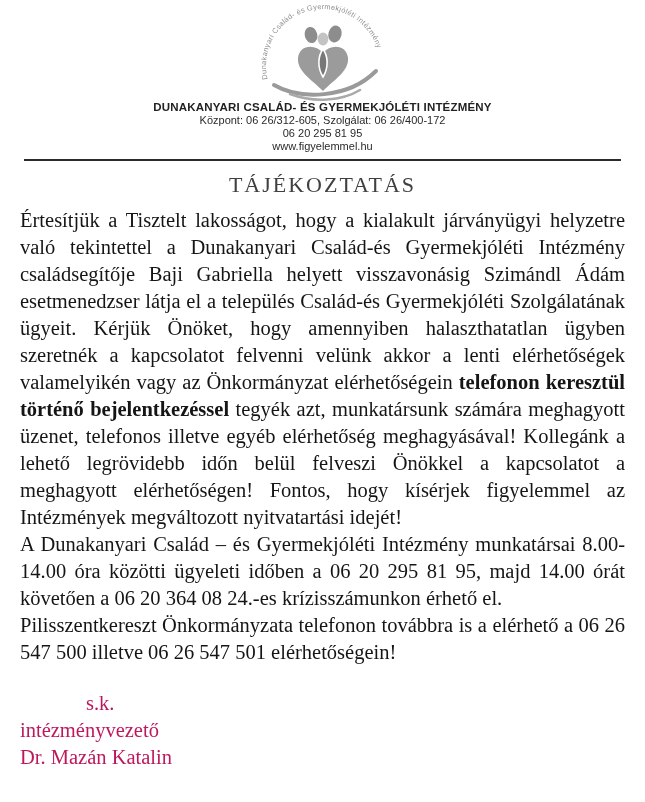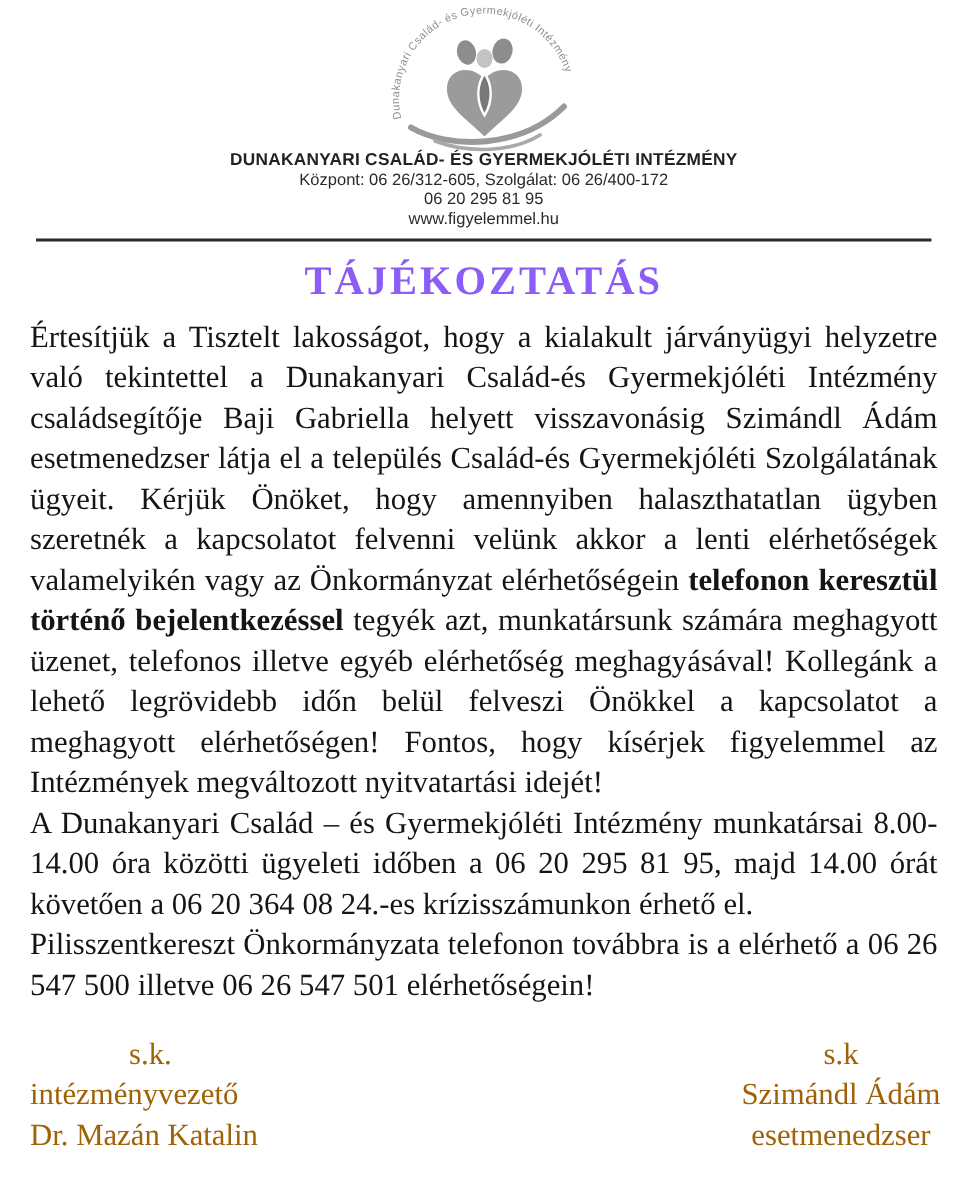--- a/index.html
+++ b/index.html
@@ -38,24 +38,24 @@
     border: none;
     border-top: 2px solid #2b2b2b;
     margin: 6px 24px 0 24px;
   }
 
   
   .doc-title {
     margin-top: 11px;
     text-align: center;
     font-family: "Liberation Serif", serif;
-    font-weight: bold;
-    font-size: 27px;
+    font-weight: normal;
+    font-size: 22px;
     letter-spacing: 2px;
-    color: #8b5cf6;
+    color: #404040;
   }
 
   
   .body-text {
     margin: 9px 20px 14px 20px;
     font-size: 20.5px;
     line-height: 27px;
     text-align: justify;
     color: #151515;
   }
@@ -65,21 +65,21 @@
   
   .signatures {
     position: absolute;
     left: 20px;
     right: 18px;
     top: 690px;
     display: flex;
     justify-content: space-between;
     font-size: 20.5px;
     line-height: 27px;
-    color: #a16207;
+    color: #be185d;
   }
   .sig-left { text-align: left; }
   .sig-left .sk { padding-left: 66px; }
   .sig-right { text-align: center; }
 </style>
 </head>
 <body>
 
 <div class="page">
 
@@ -122,20 +122,15 @@
     <p>A Dunakanyari Család – és Gyermekjóléti Intézmény munkatársai 8.00-14.00 óra közötti ügyeleti időben a 06 20 295 81 95,  majd 14.00 órát követően a 06 20 364 08 24.-es krízisszámunkon érhető el.</p>
     <p>Pilisszentkereszt Önkormányzata telefonon továbbra is a elérhető a 06 26 547 500 illetve 06 26 547 501 elérhetőségein!</p>
   </div>
 
   <div class="signatures">
     <div class="sig-left">
       <div class="sk">s.k.</div>
       <div>intézményvezető</div>
       <div>Dr. Mazán Katalin</div>
     </div>
-    <div class="sig-right">
-      <div class="sk">s.k</div>
-      <div>Szimándl Ádám</div>
-      <div>esetmenedzser</div>
-    </div>
   </div>
 
 </div>
 
 </body></html>

